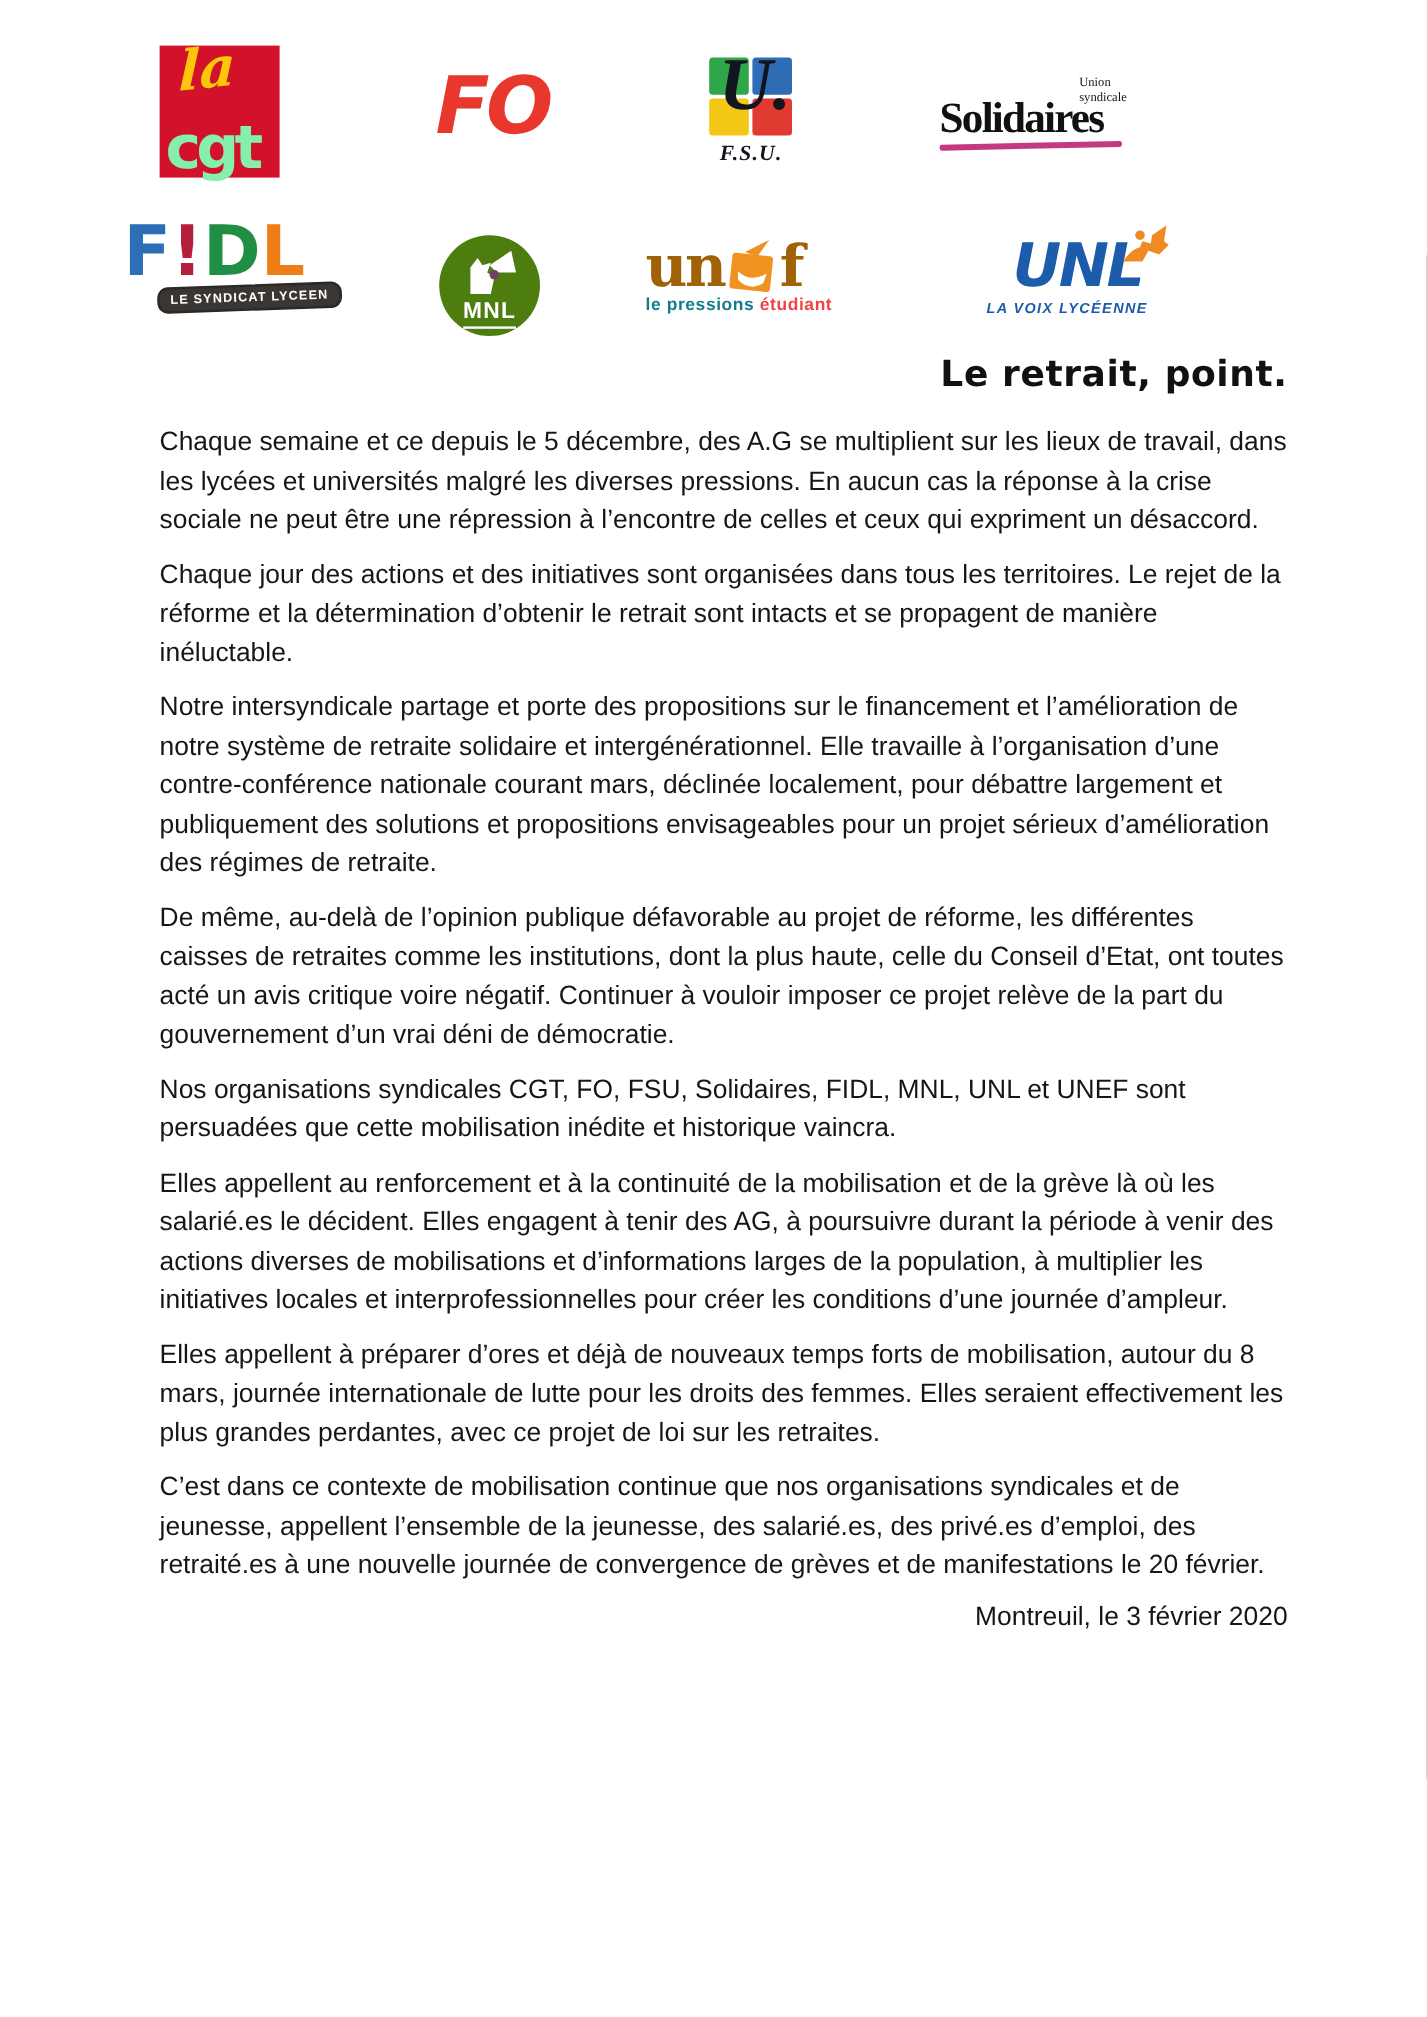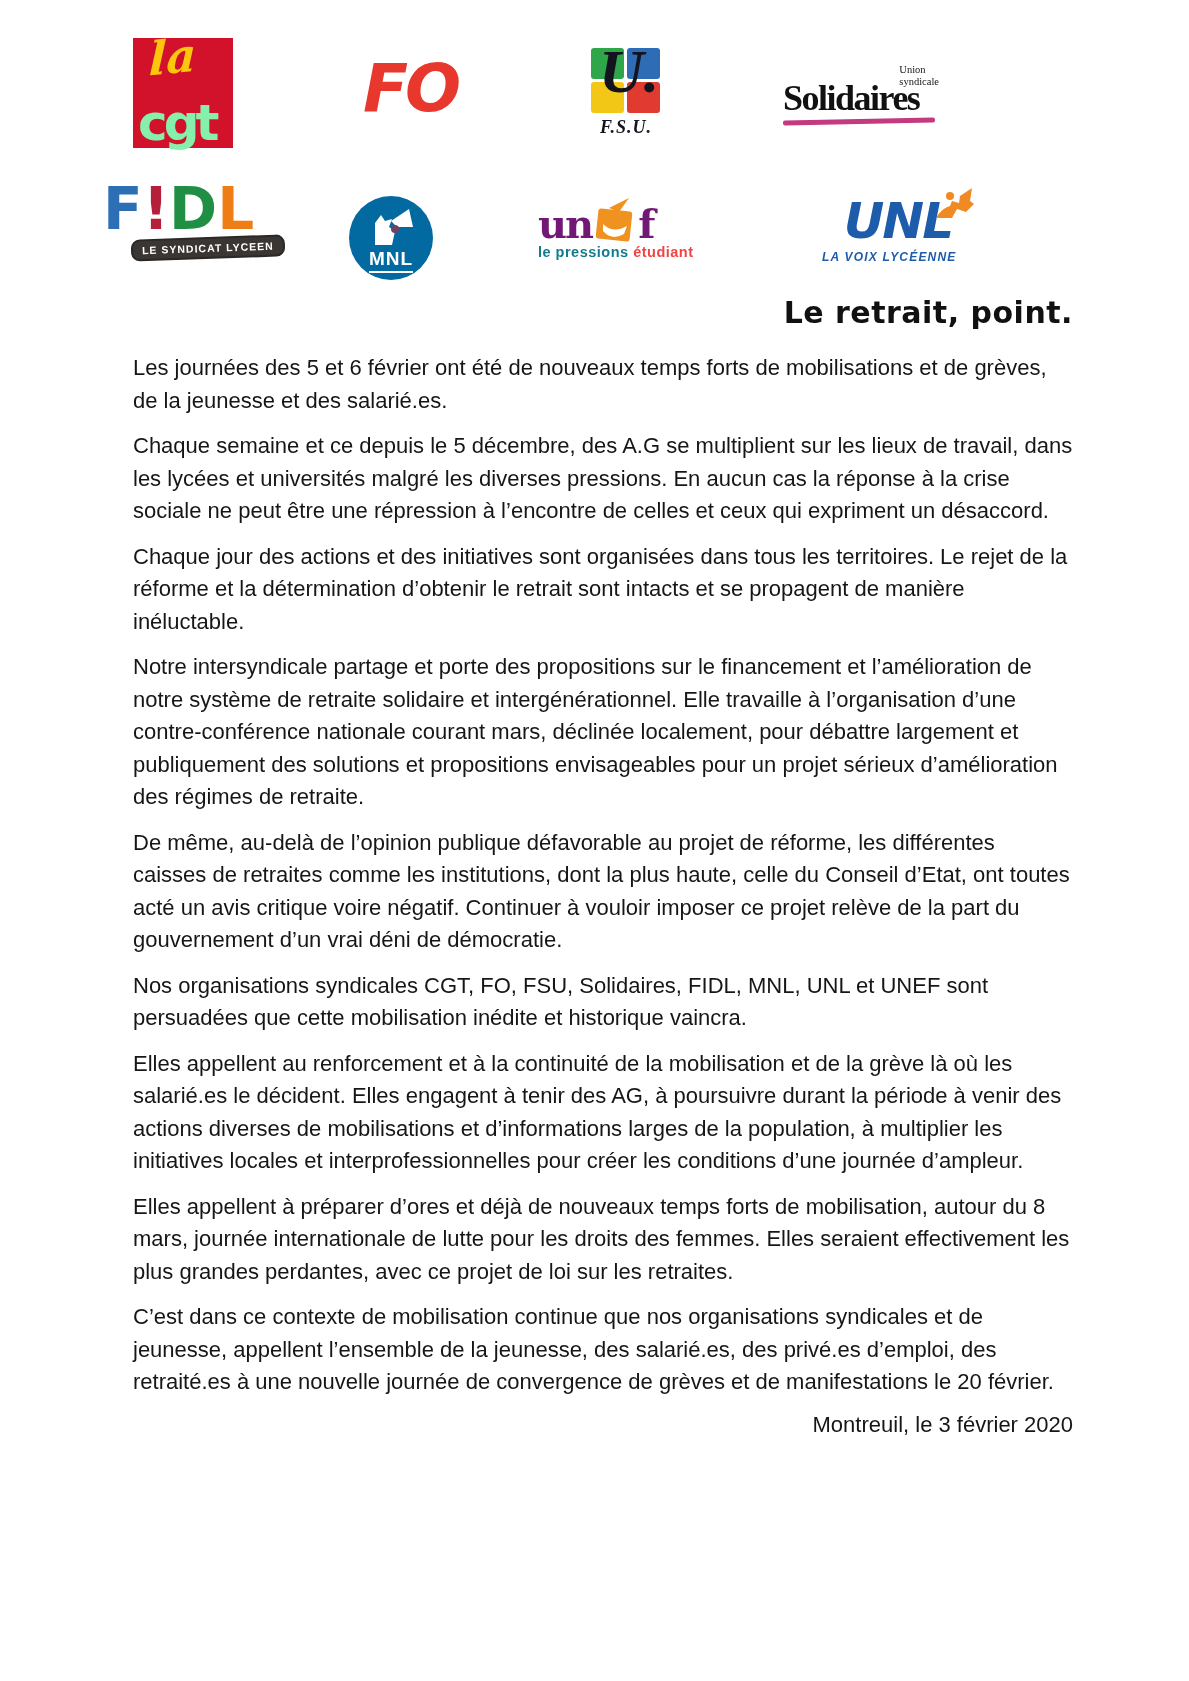--- a/index.html
+++ b/index.html
@@ -79,35 +79,35 @@
   .fidl-f{color:#2d6fb5;} .fidl-ex{color:#b51f3c;}
   .fidl-d{color:#218f43;} .fidl-l{color:#ee7d15;}
   .fidl-badge{
     display:inline-block;margin:-8px 0 0 28px;position:relative;
     background:#3a3633;color:#ffffff;
     font-size:10.5px;font-weight:bold;letter-spacing:1px;
     padding:3px 9px;border-radius:9px;transform:rotate(-2deg);
     white-space:nowrap;border:2px solid #2b2826;
   }
   
-  .mnl{left:349px;top:196px;width:84px;height:84px;border-radius:50%;
-    background:#0369a1;text-align:center;}
+  .mnl{left:366px;top:196px;width:84px;height:84px;border-radius:50%;
+    background:#4d7c0f;text-align:center;}
   .mnl-glyph{margin-top:9px;}
   .mnl-word{
     display:inline-block;margin-top:-4px;
     color:#ffffff;font-weight:bold;font-size:19px;letter-spacing:1px;
     border-bottom:2.5px solid #ffffff;padding-bottom:1px;line-height:1.1;
     font-family:"Liberation Sans", sans-serif;
   }
   
   .unef{left:538px;top:198px;width:160px;}
   .unef-word{display:flex;align-items:flex-end;line-height:1;}
   .unef-txt{
     font-family:"DejaVu Serif", serif;font-weight:bold;
-    color:#701a75;font-size:40px;letter-spacing:-2px;
+    color:#a16207;font-size:48px;letter-spacing:-2px;
   }
   .unef-e{position:relative;width:44px;height:46px;margin:0 1px;}
   .unef-sub{font-size:14.5px;font-weight:bold;margin-top:0px;letter-spacing:0.5px;}
   .unef-sub .t1{color:#107c8c;}
   .unef-sub .t2{color:#ef4444;}
   
   .unl{left:786px;top:196px;width:130px;text-align:right;margin-left:36px;}
   .unl-wordwrap{position:relative;display:inline-block;}
   .unl-word{
     font-family:"DejaVu Sans", sans-serif;font-weight:bold;font-style:italic;
@@ -209,21 +209,20 @@
           <circle cx="18" cy="12" r="4" fill="#ef8b22"></circle>
         </svg>
       </span>
     </div>
     <div class="unl-sub">LA VOIX LYCÉENNE</div>
   </div>
 
   <div class="content">
     <h1 class="doc-title">Le retrait, point.</h1>
     <div class="doc-body">
-      <p>Les journées des 5 et 6 février ont été de nouveaux temps forts de mobilisations et de grèves, de la jeunesse et des salarié.es.</p>
       <p>Chaque semaine et ce depuis le 5 décembre, des A.G se multiplient sur les lieux de travail, dans les lycées et universités malgré les diverses  pressions. En aucun cas la réponse à la crise sociale ne peut être une répression à l’encontre de celles et ceux qui expriment un désaccord.</p>
       <p>Chaque jour des actions et des initiatives sont organisées dans tous les territoires. Le rejet de la réforme et la détermination d’obtenir le retrait sont intacts et se propagent de manière inéluctable.</p>
       <p>Notre intersyndicale partage et porte des propositions sur le financement et l’amélioration de notre système de retraite solidaire et intergénérationnel. Elle travaille à l’organisation d’une contre-conférence nationale courant mars, déclinée localement,  pour débattre largement et publiquement des solutions et propositions envisageables pour un projet sérieux d’amélioration des régimes de retraite.</p>
       <p>De même, au-delà de l’opinion publique défavorable au projet de réforme, les différentes caisses de retraites comme les institutions, dont la plus haute, celle du Conseil d’Etat, ont toutes acté un avis critique voire négatif. Continuer à vouloir imposer ce projet relève de la part du gouvernement d’un vrai déni de démocratie.</p>
       <p>Nos organisations syndicales CGT, FO, FSU, Solidaires, FIDL, MNL, UNL et UNEF sont persuadées que cette mobilisation inédite et historique vaincra.</p>
       <p>Elles  appellent au renforcement et à la continuité de la mobilisation et de la grève là où les salarié.es le décident. Elles engagent à tenir des AG, à poursuivre durant la période à venir des actions diverses de mobilisations et d’informations larges de la population, à multiplier les initiatives locales et interprofessionnelles pour créer les conditions d’une journée d’ampleur.</p>
       <p>Elles appellent à préparer d’ores et déjà de nouveaux temps forts de mobilisation, autour  du 8 mars, journée internationale de lutte pour les droits des femmes. Elles seraient  effectivement les plus grandes perdantes,  avec ce projet de loi sur les retraites.</p>
       <p>C’est dans ce contexte de mobilisation continue que nos organisations syndicales et de jeunesse, appellent l’ensemble de la jeunesse, des salarié.es, des privé.es d’emploi, des retraité.es à une nouvelle journée de convergence de grèves et de manifestations le 20 février.</p>
     </div>
     <div class="doc-date">Montreuil, le 3 février 2020</div>

